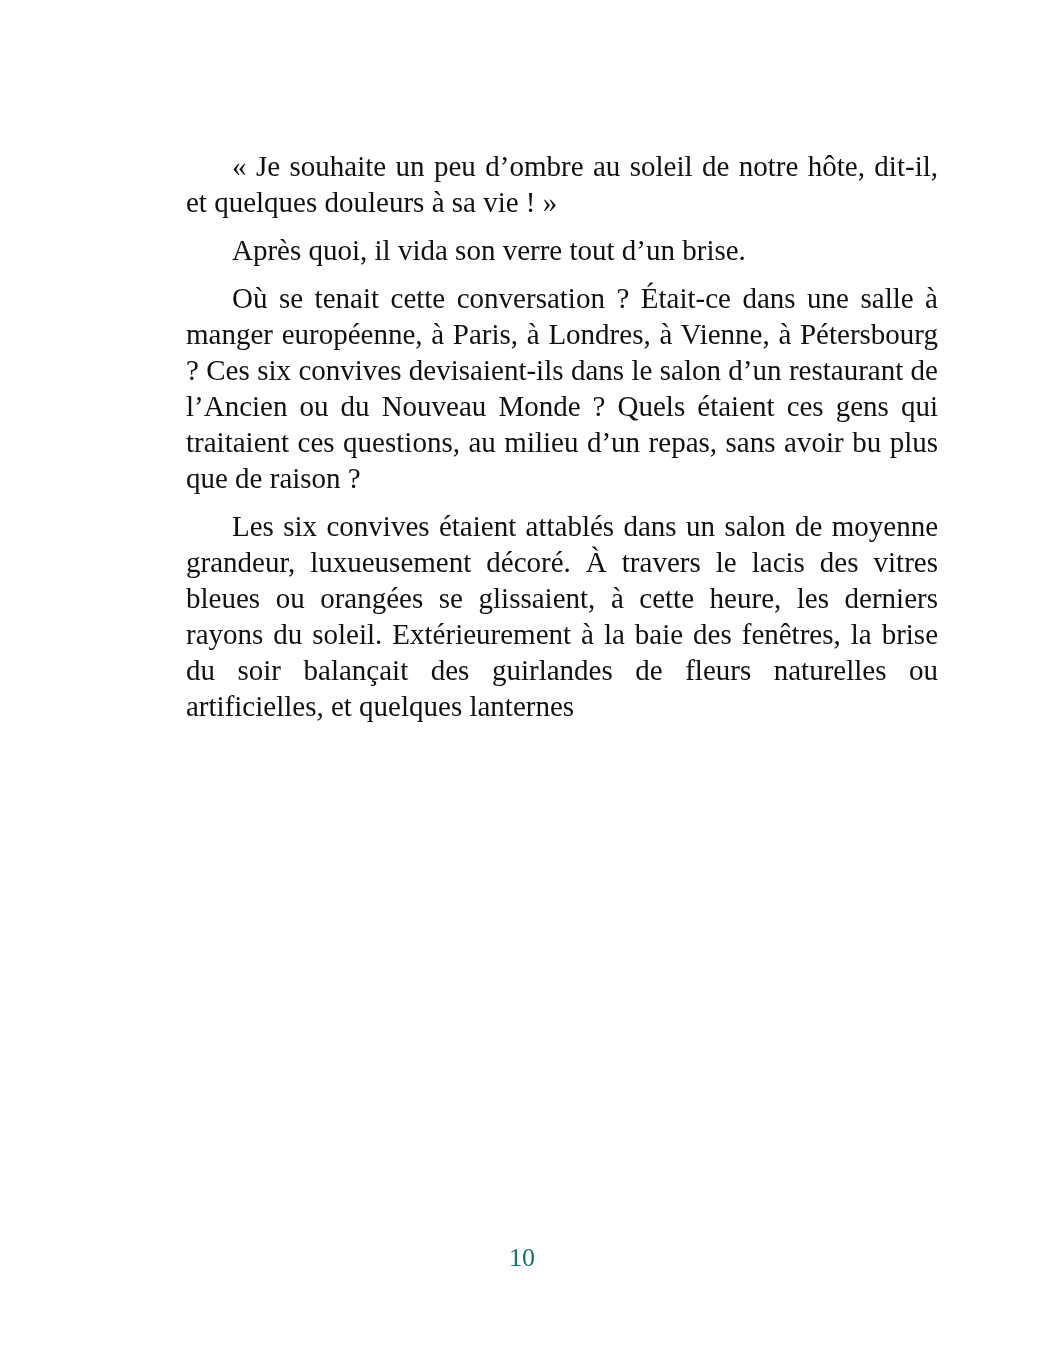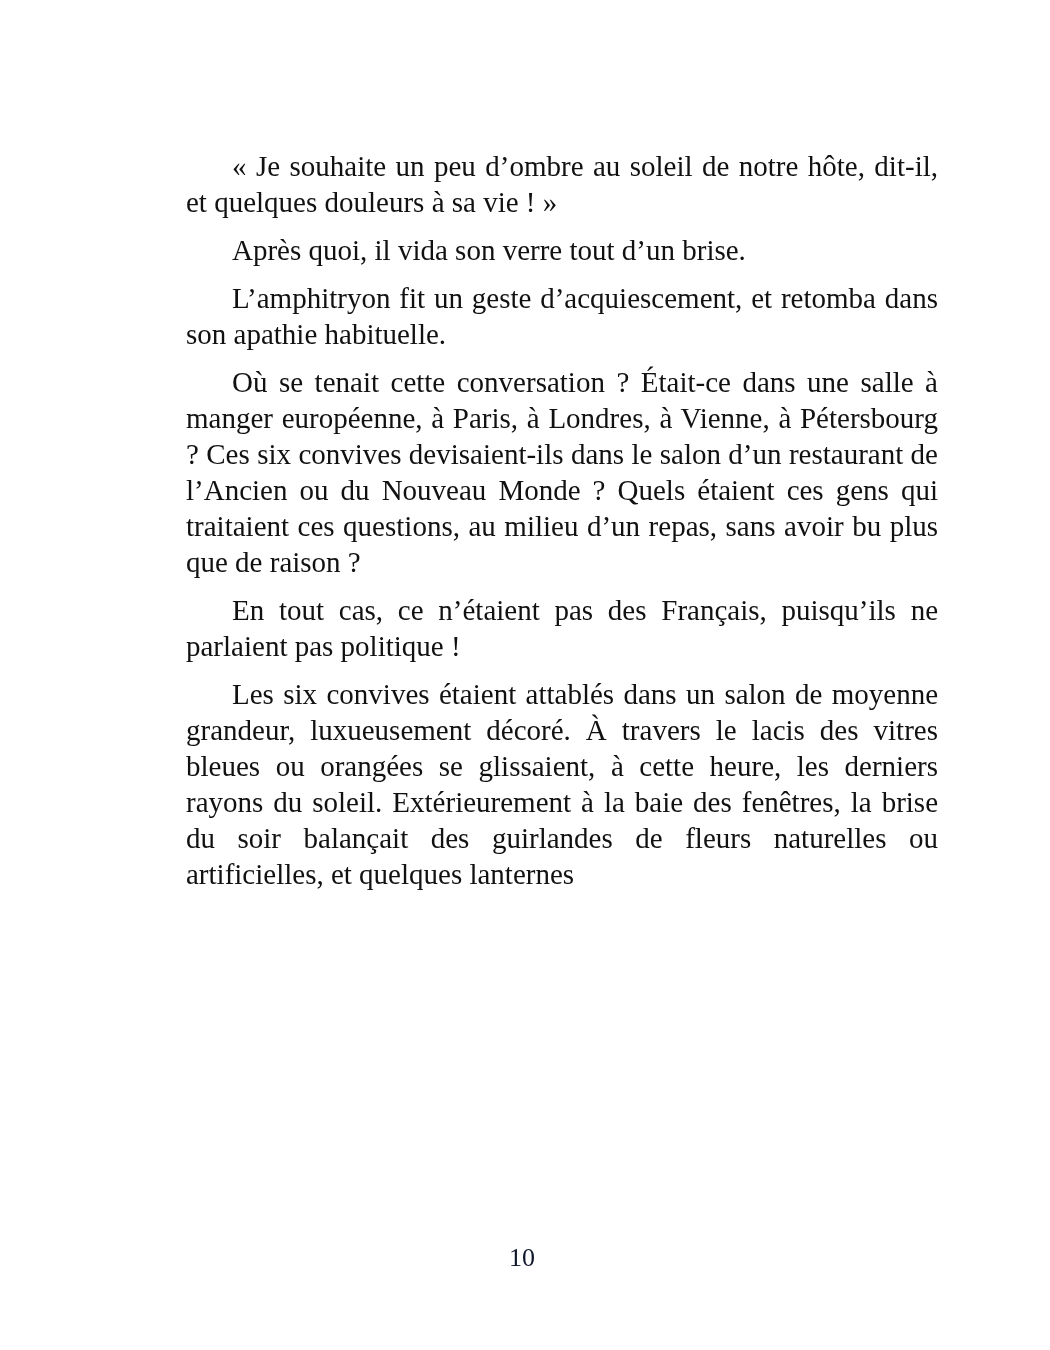--- a/index.html
+++ b/index.html
@@ -30,29 +30,27 @@
     margin: 0 0 12px 0;
     text-indent: 46px;
   }
   .page-number {
     position: absolute;
     top: 1243px;
     left: 0;
     width: 1044px;
     text-align: center;
     font-size: 26px;
-    color: #0f172a;
+    color: #0f766e;
   }
 </style>
 </head>
 <body>
 
 <div class="page">
   <div class="text-block">
     <p>« Je souhaite un peu d’ombre au soleil de notre hôte, dit-il, et quelques douleurs à sa vie ! »</p>
     <p>Après quoi, il vida son verre tout d’un brise.</p>
-    <p>L’amphitryon fit un geste d’acquiescement, et retomba dans son apathie habituelle.</p>
     <p>Où se tenait cette conversation ? Était-ce dans une salle à manger européenne, à Paris, à Londres, à Vienne, à Pétersbourg ? Ces six convives devisaient-ils dans le salon d’un restaurant de l’Ancien ou du Nouveau Monde ? Quels étaient ces gens qui traitaient ces questions, au milieu d’un repas, sans avoir bu plus que de raison ?</p>
-    <p>En tout cas, ce n’étaient pas des Français, puisqu’ils ne parlaient pas politique !</p>
     <p>Les six convives étaient attablés dans un salon de moyenne grandeur, luxueusement décoré. À travers le lacis des vitres bleues ou orangées se glissaient, à cette heure, les derniers rayons du soleil. Extérieurement à la baie des fenêtres, la brise du soir balançait des guirlandes de fleurs naturelles ou artificielles, et quelques lanternes</p>
   </div>
   <div class="page-number">10</div>
 </div>
 
 </body></html>

